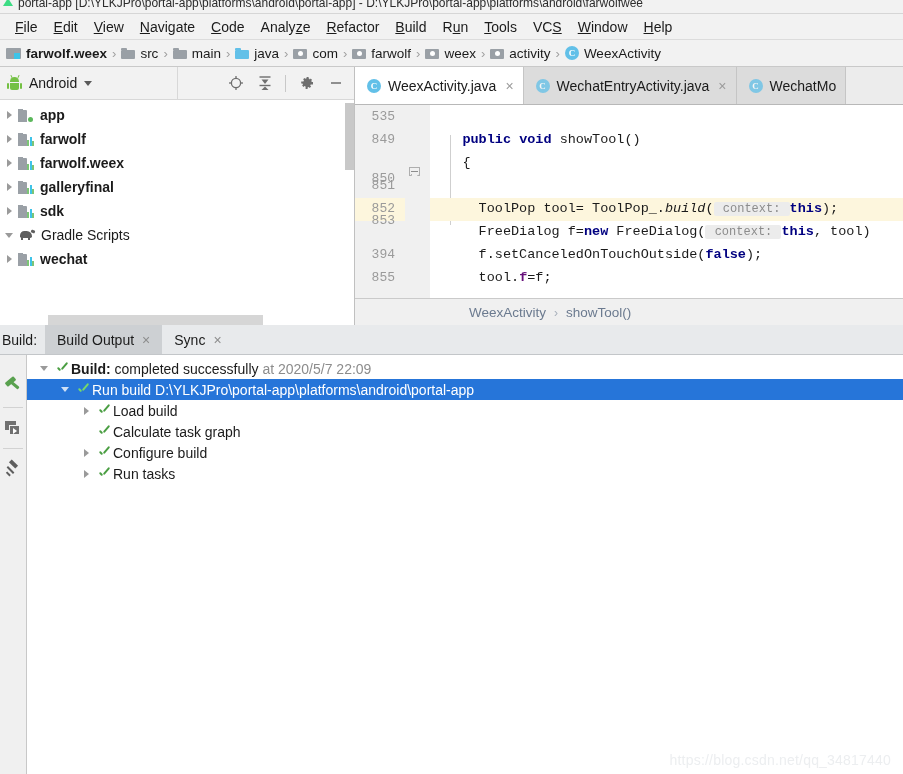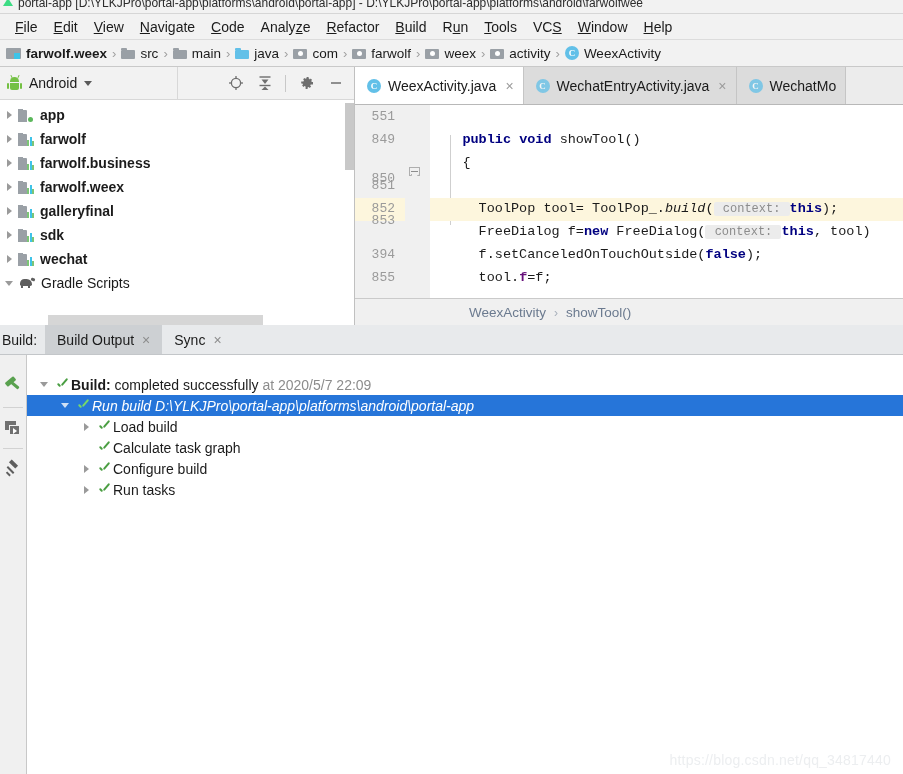--- a/index.html
+++ b/index.html
@@ -300,27 +300,27 @@
   .btab .xclose { color:#8d8d8d; font-size:14px; }
 
   #buildbody { flex:1; display:flex; position:relative; }
   #buildsidebar {
     width: 27px; background:#f0f0f0; border-right:1px solid #c8c8c8;
     display:flex; flex-direction:column; align-items:center;
     padding-top: 12px; gap: 0px; flex:none;
   }
   .sbicon { width:27px;height:40px;display:flex;align-items:center;justify-content:center;}
   .sbsep { width:20px;height:1px;background:#d2d2d2;}
-  #buildtree { flex:1; position:relative; background:#fff; padding-top:19px;}
+  #buildtree { flex:1; position:relative; background:#fff; padding-top:3px;}
   .btrow {
     height: 21px; display:flex; align-items:center;
     font-size:14px; color:#1b1b1b; white-space:nowrap;
     position: relative;
   }
-  .btrow.selected { background:#2675d9; color:#ffffff;font-style:italic; }
+  .btrow.selected { background:#2675d9; color:#ffffff; }
   .btrow .tw { width:18px; display:flex;align-items:center;justify-content:center;flex:none;}
   .btrow .chk { width:18px; flex:none; display:flex;align-items:center;justify-content:center;}
   .check {
     display:inline-block; width:12px; height:12px; position:relative;
   }
   .check::before {
     content:""; position:absolute; left:1px; top:5px; width:4px;height:2px;
     background:#4a9e42; transform:rotate(45deg); border-radius:1px;
   }
   .check::after {
@@ -528,85 +528,72 @@
           <span class="arrow">
             <span class="arrow-r"></span>
           </span>
           <span class="modIcon2">
             <span class="mtab"></span>
             <span class="mb"></span>
             <span class="bar1"></span>
             <span class="bar2"></span>
             <span class="bar3"></span>
           </span>
-          <span class="label">farwolf.business</span>
+          <span class="label">farwolf.weex</span>
         </div>
         <div class="tree-row">
           <span class="arrow">
             <span class="arrow-r"></span>
           </span>
           <span class="modIcon2">
             <span class="mtab"></span>
             <span class="mb"></span>
             <span class="bar1"></span>
             <span class="bar2"></span>
             <span class="bar3"></span>
           </span>
-          <span class="label">farwolf.weex</span>
+          <span class="label">galleryfinal</span>
         </div>
         <div class="tree-row">
           <span class="arrow">
             <span class="arrow-r"></span>
           </span>
           <span class="modIcon2">
             <span class="mtab"></span>
             <span class="mb"></span>
             <span class="bar1"></span>
             <span class="bar2"></span>
             <span class="bar3"></span>
           </span>
-          <span class="label">galleryfinal</span>
+          <span class="label">sdk</span>
+        </div>
+        <div class="tree-row">
+          <span class="arrow">
+            <span class="arrow-d"></span>
+          </span>
+          <span class="gradleIcon">
+            <span class="eb"></span>
+            <span class="tr"></span>
+            <span class="l1"></span>
+            <span class="l2"></span>
+          </span>
+          <span class="label normal">Gradle Scripts</span>
         </div>
         <div class="tree-row">
           <span class="arrow">
             <span class="arrow-r"></span>
           </span>
           <span class="modIcon2">
             <span class="mtab"></span>
             <span class="mb"></span>
             <span class="bar1"></span>
             <span class="bar2"></span>
             <span class="bar3"></span>
           </span>
-          <span class="label">sdk</span>
-        </div>
-        <div class="tree-row">
-          <span class="arrow">
-            <span class="arrow-r"></span>
-          </span>
-          <span class="modIcon2">
-            <span class="mtab"></span>
-            <span class="mb"></span>
-            <span class="bar1"></span>
-            <span class="bar2"></span>
-            <span class="bar3"></span>
-          </span>
           <span class="label">wechat</span>
-        </div>
-        <div class="tree-row">
-          <span class="arrow">
-            <span class="arrow-d"></span>
-          </span>
-          <span class="gradleIcon">
-            <span class="eb"></span>
-            <span class="tr"></span>
-            <span class="l1"></span>
-            <span class="l2"></span>
-          </span>
-          <span class="label normal">Gradle Scripts</span>
         </div>
       </div>
     <div id="proj-scrollbar"></div>
     <div id="proj-partial"></div>
   </div>
 
   <div id="editor">
     <div id="tabbar">
         <div class="etab active">
           <span class="clsIcon">C</span>
@@ -618,21 +605,21 @@
           <span>WechatEntryActivity.java</span>
           <span class="xclose">×</span>
         </div>
         <div class="etab inactive">
           <span class="clsIcon">C</span>
           <span>WechatMo</span>
         </div>
       </div>
     <div id="codearea">
       <div id="gutter">
-          <div class="ln" style="top: 4px;">551</div>
+          <div class="ln" style="top: 4px;">535</div>
           <div class="ln" style="top: 27px;">849</div>
           <div class="ln" style="top: 66px;">850</div>
           <div class="ln" style="top: 73px;">851</div>
           <div class="hl-row" style="top: 93px;"></div>
           <div class="ln" style="top: 96px;">852</div>
           <div class="ln" style="top: 108px;">853</div>
           <div class="ln" style="top: 142px;">394</div>
           <div class="ln" style="top: 165px;">855</div>
         </div>
       <div id="foldstrip">

